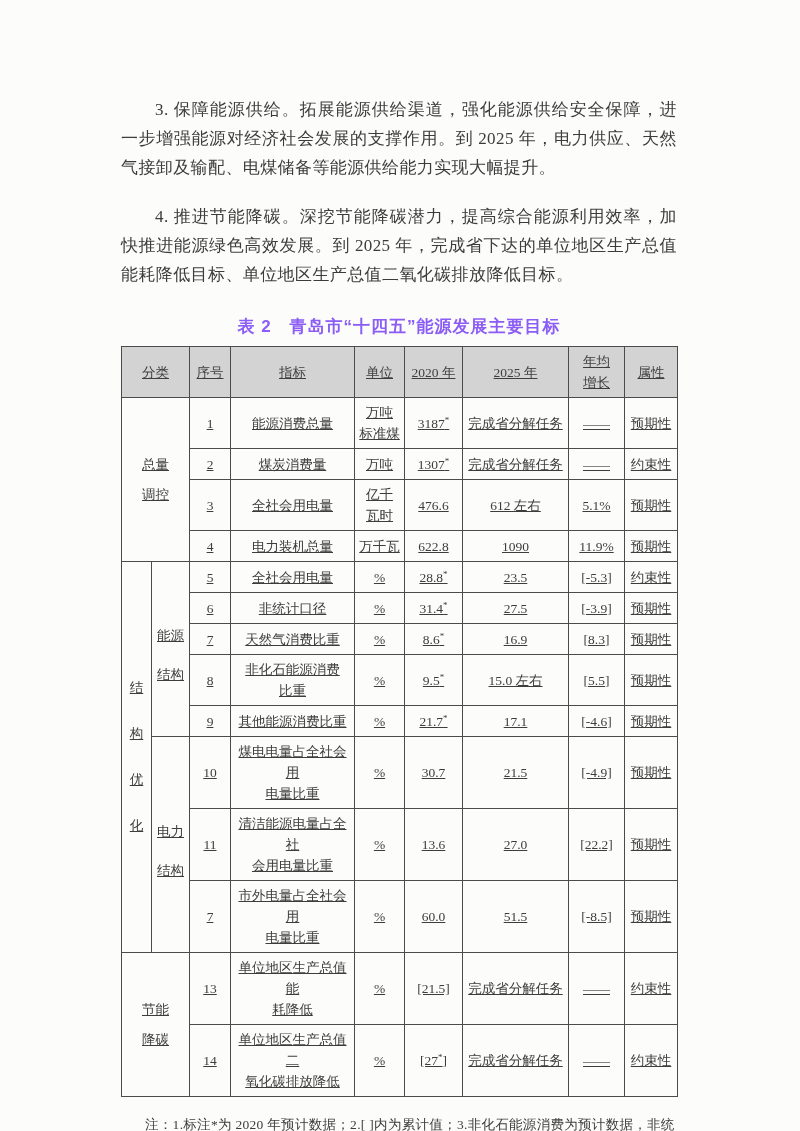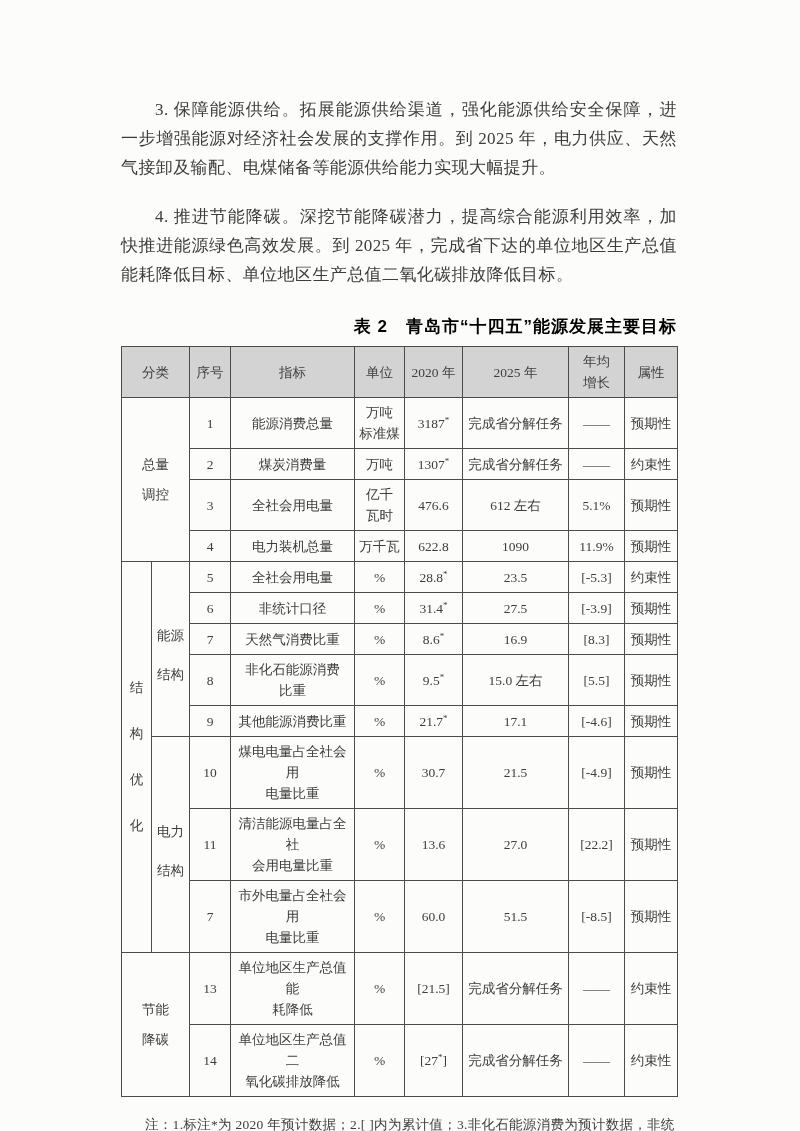--- a/index.html
+++ b/index.html
@@ -21,31 +21,32 @@
     letter-spacing: 0.4px;
     margin: 0 0 20px 0;
     color: #3c3c3c;
   }
 
   .table-title {
     font-family: "Liberation Sans", "DejaVu Sans", sans-serif;
     font-weight: bold;
     font-size: 17px;
     letter-spacing: 1px;
-    text-align: right;
-    color: #000000;
+    text-align: center;
+    color: #8b5cf6;
     margin: 26px 0 8px 0;
   }
 
   table.targets {
     border-collapse: collapse;
     table-layout: fixed;
     width: 556px;
     font-size: 13.5px;
     color: #3d3d3d;
+    text-decoration: underline;
   }
   .targets th, .targets td {
     border: 1px solid #4b4b4b;
     text-align: center;
     vertical-align: middle;
     padding: 4px 2px;
     font-weight: normal;
     line-height: 21px;
     overflow: hidden;
   }

